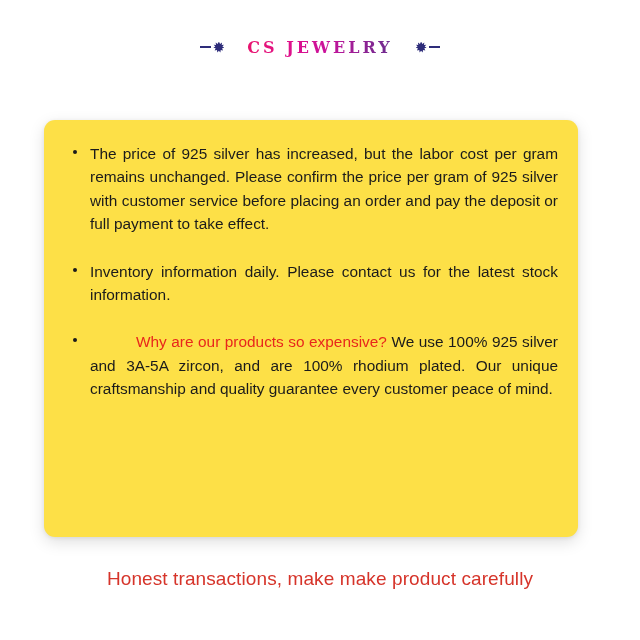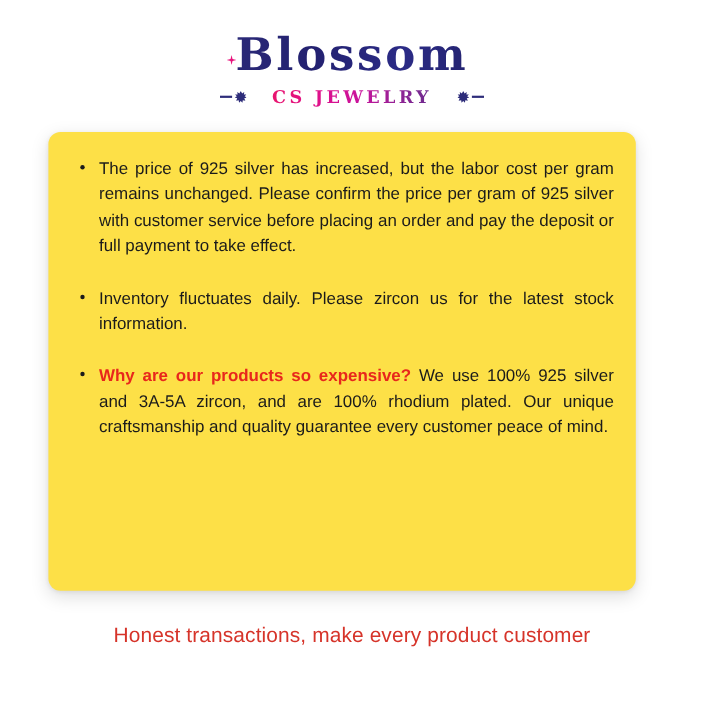--- a/index.html
+++ b/index.html
@@ -131,42 +131,38 @@
     border-radius: 50%;
     background: #1b1b1b;
   }
   
   .bullet-item.centered-dot .bullet-dot {
     top: 50%;
     transform: translateY(-50%);
   }
 
   .bullet-text { display: block; }
-  .hl-red { color: #e8271c; font-weight: 700; }
+  .hl-red { color: #e8271c; font-weight: 400; margin-left: 46px; }
 
   
   .footer {
     position: absolute;
     left: 0;
     top: 568px;
     width: 640px;
     text-align: center;
     font-size: 19px;
     color: #d6342a;
     letter-spacing: 0.1px;
   }
 </style>
 </head>
 <body>
 
 <div class="logo-block">
-  <div class="wordmark">
-    <span class="sparkle"></span>
-    <span>Blossom</span>
-  </div>
   <div class="subline">
     <span class="orn">
       <span class="orn-dash"></span>
       <span class="orn-star"></span>
     </span>
     <span class="sub-text">CS JEWELRY</span>
     <span class="orn">
       <span class="orn-star"></span>
       <span class="orn-dash"></span>
     </span>
@@ -177,24 +173,24 @@
   <ul class="bullets">
 
     <li class="bullet-item">
       <span class="bullet-dot"></span>
       <span class="bullet-text">The price of 925 silver has increased, but the labor cost per gram remains unchanged. Please confirm the price per gram of 925 silver with customer service before placing an order and pay the deposit or full payment to take effect.</span>
     </li>
 
 
     <li class="bullet-item">
       <span class="bullet-dot"></span>
-      <span class="bullet-text">Inventory fluctuates daily. Please zircon us for the latest stock information.</span>
+      <span class="bullet-text">Inventory information daily. Please contact us for the latest stock information.</span>
     </li>
 
     <li class="bullet-item">
       <span class="bullet-dot"></span>
       <span class="bullet-text"><span class="hl-red">Why are our products so expensive?</span><span> We use 100% 925 silver and 3A-5A zircon, and are 100% rhodium plated. Our unique craftsmanship and quality guarantee every customer peace of mind.</span></span>
     </li>
 
   </ul>
 </div>
 
-<div class="footer">Honest transactions, make every product customer</div>
+<div class="footer">Honest transactions, make make product carefully</div>
 
 </body></html>

